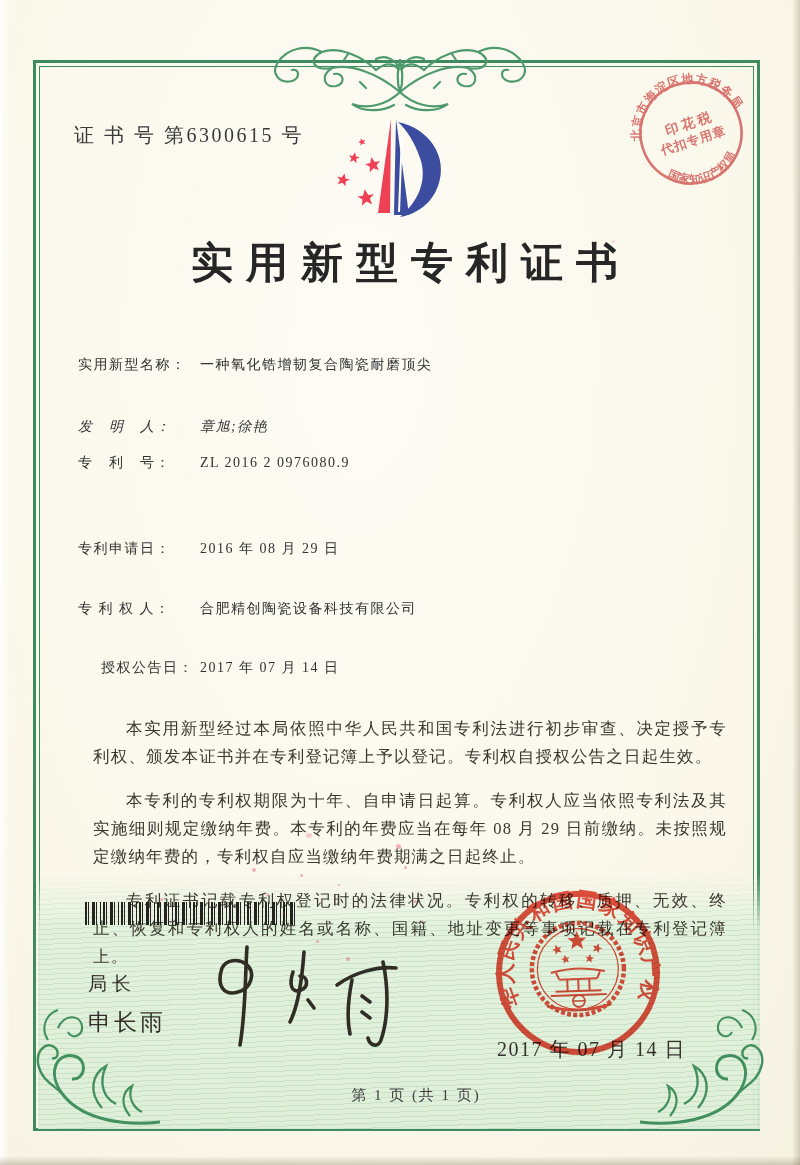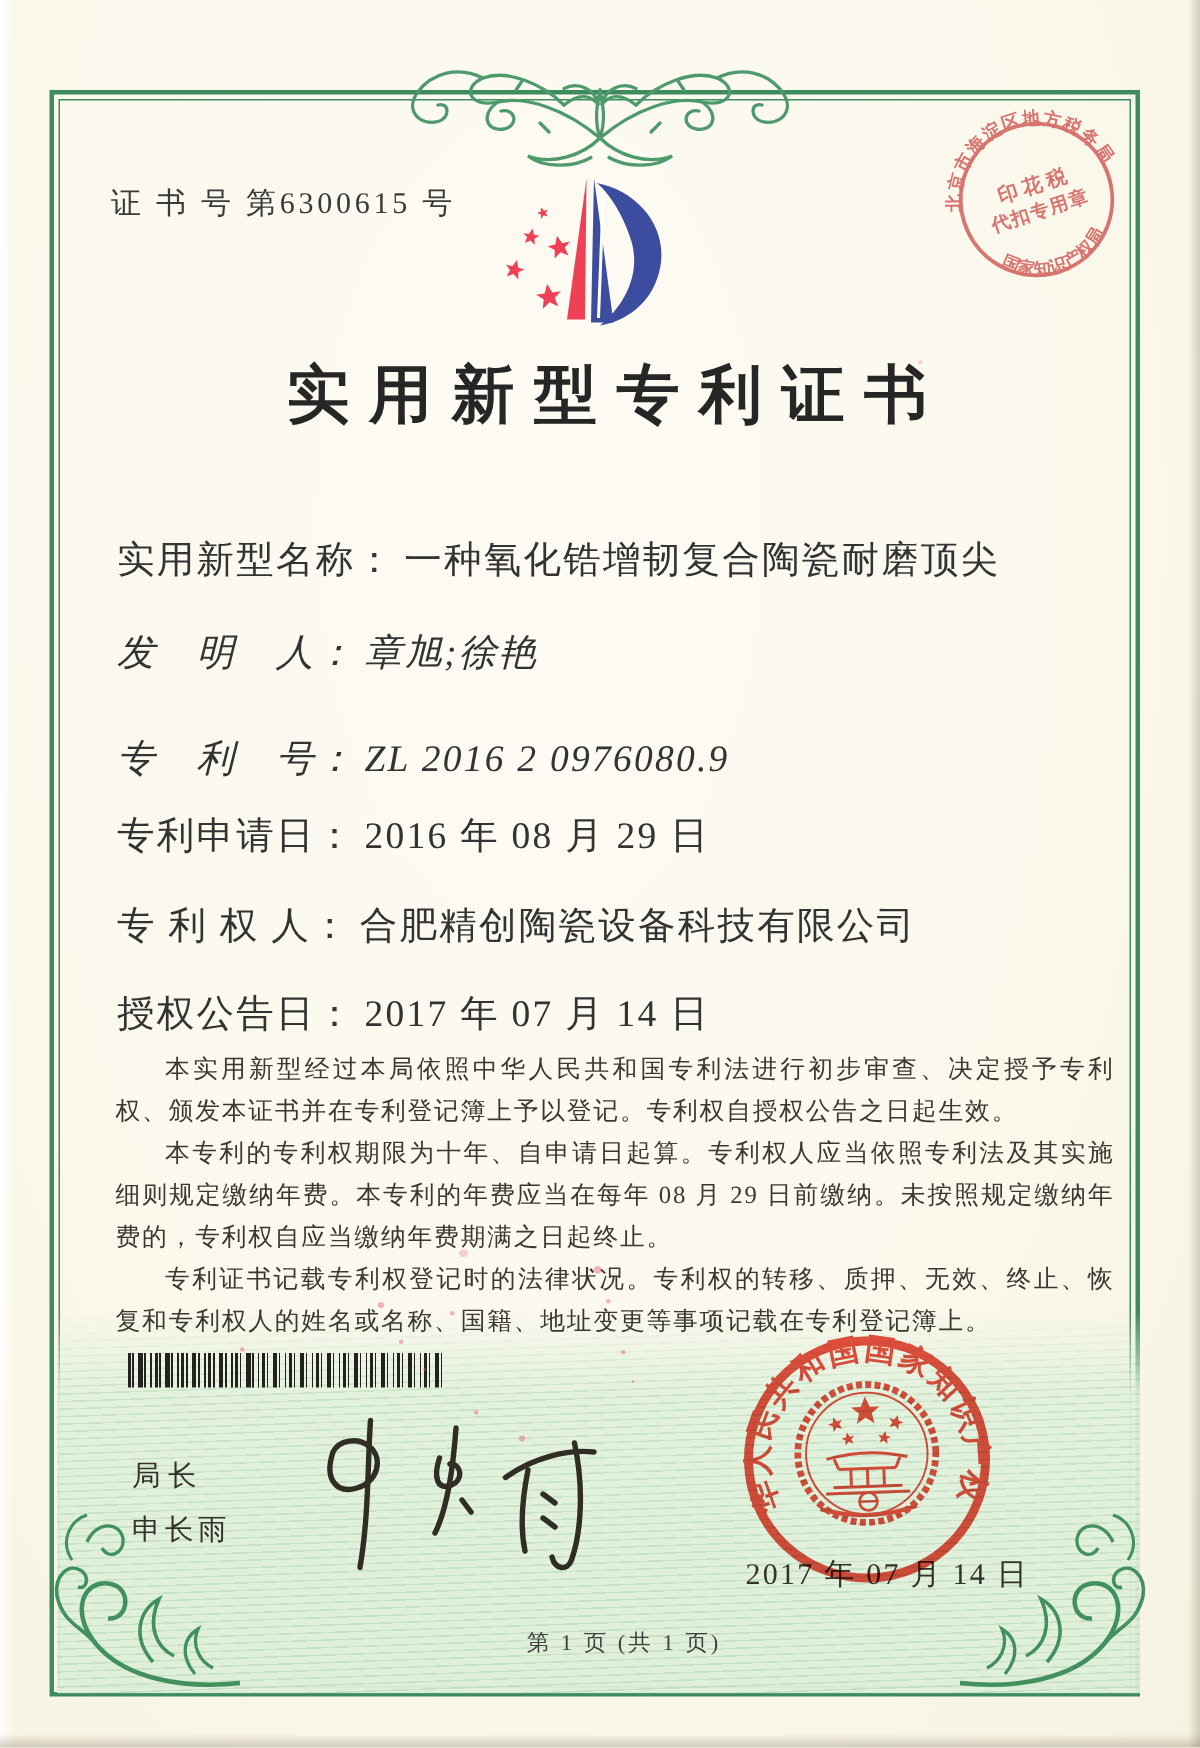--- a/index.html
+++ b/index.html
@@ -24,37 +24,37 @@
     background:
       repeating-linear-gradient(178deg, rgba(118,180,128,.22) 0 1px, rgba(255,255,255,0) 1px 5px),
       linear-gradient(to bottom, rgba(226,241,221,.95), rgba(221,238,216,.95));
     -webkit-mask-image:linear-gradient(to bottom,transparent,#000 55px);
     mask-image:linear-gradient(to bottom,transparent,#000 55px);}
 
   .cert-no{position:absolute;left:74px;top:122px;font-size:20px;letter-spacing:2.5px;color:#3a3a3a;}
   .title{position:absolute;left:0;top:235px;width:100%;text-align:center;
     font-size:42px;font-weight:600;letter-spacing:13px;padding-left:22px;box-sizing:border-box;color:#262626;}
 
-  .field-row{position:absolute;left:78px;font-size:25px;letter-spacing:1.5px;white-space:nowrap;color:#333;}
-  .row1{top:356px;}.row2{top:418px;font-style:italic;}.row3{top:489px;font-style:italic;}.row4{top:540px;}.row5{top:600px;}.row6{top:659px;text-align:right;}
+  .field-row{position:absolute;left:78px;font-size:14px;letter-spacing:1.5px;white-space:nowrap;color:#333;}
+  .row1{top:356px;}.row2{top:418px;font-style:italic;}.row3{top:454px;}.row4{top:540px;}.row5{top:600px;}.row6{top:659px;text-align:right;}
   .field-label{display:inline-block;min-width:116px;}
   .field-value{margin-left:6px;}
 
   .paragraphs{position:absolute;left:77px;top:699px;width:666px;font-size:16.5px;
     line-height:28px;letter-spacing:1.2px;text-align:justify;color:#3a382f;}
-  .paragraphs p{margin:0;text-indent:2em;}
+  .paragraphs p{margin:16px;text-indent:2em;}
 
   .barcode{position:absolute;left:85px;top:902px;width:212px;height:23px;z-index:1;
     background:repeating-linear-gradient(90deg,
       #24221f 0 2px, transparent 2px 3px, #24221f 3px 4px, transparent 4px 7px,
       #24221f 7px 10px, transparent 10px 11px, #24221f 11px 12px, transparent 12px 15px,
       #24221f 15px 16px, transparent 16px 18px);}
 
   .signer-title{position:absolute;left:88px;top:971px;font-size:19px;letter-spacing:5px;z-index:2;color:#33312a;}
-  .signer-name{position:absolute;left:88px;top:1007px;font-size:19px;letter-spacing:3px;z-index:2;color:#33312a;}
+  .signer-name{position:absolute;left:88px;top:1007px;font-size:23px;letter-spacing:3px;z-index:2;color:#33312a;}
 
   .issue-date{position:absolute;left:497px;top:1036px;font-size:20px;letter-spacing:1.5px;color:#33322c;z-index:1;}
   .footer{position:absolute;left:16px;top:1086px;width:100%;text-align:center;font-size:15px;
     letter-spacing:2px;color:#3f3f3f;z-index:2;}
 
   .svg-abs{position:absolute;z-index:2;}
   .blend{mix-blend-mode:multiply;}
   .speck{position:absolute;border-radius:50%;background:rgba(231,88,126,.45);z-index:3;}
 </style>
 </head>

